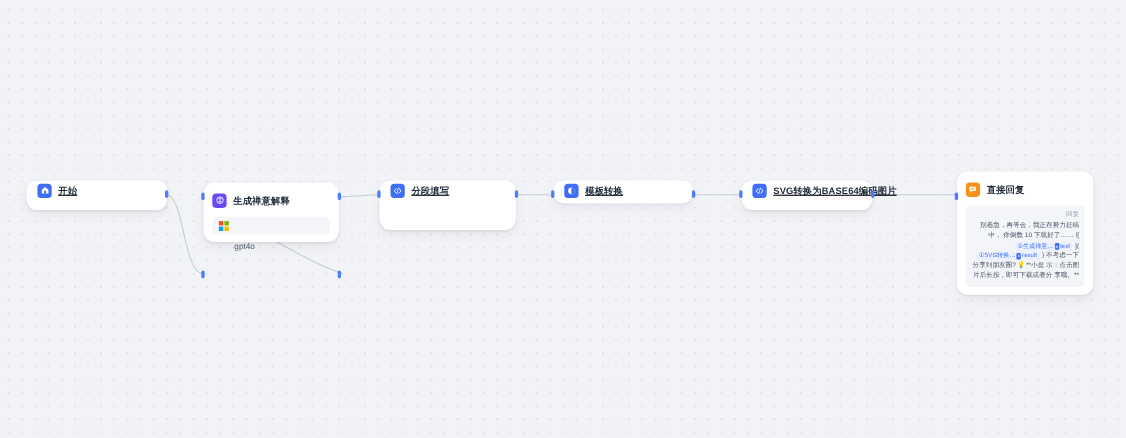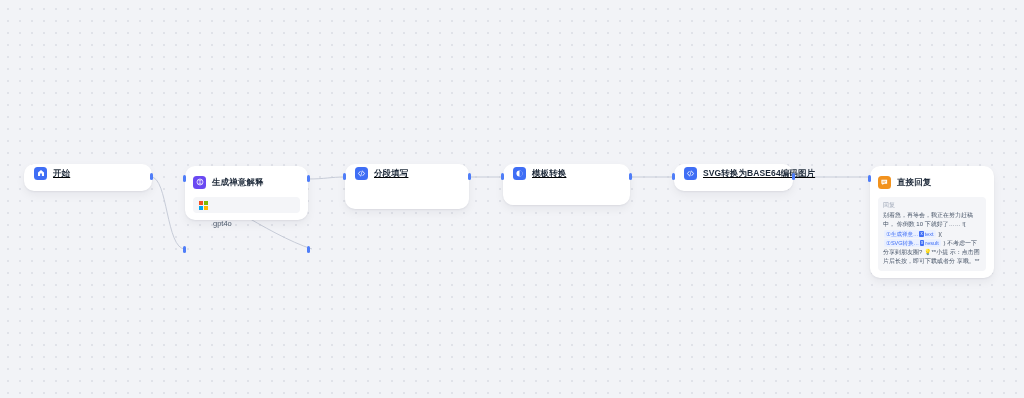--- a/index.html
+++ b/index.html
@@ -248,21 +248,21 @@
           <path d="M10.4 4.4 L13.4 8 L10.4 11.6" stroke="#ffffff" stroke-width="1.5" stroke-linecap="round" stroke-linejoin="round"></path>
           <path d="M9.2 3.4 L6.8 12.6" stroke="#ffffff" stroke-width="1.2" stroke-linecap="round"></path>
         </svg>
       </span>
       <span class="node-title">分段填写</span>
     </div>
   </div>
   <div class="port" style="left:343px; top:173px;"></div>
   <div class="port" style="left:468px; top:173px;"></div>
 
-  <div class="node compact" style="left:503px; top:164px; width:127px; height:41px;">
+  <div class="node compact" style="left:503px; top:164px; width:127px; height:21px;">
     <div class="node-header">
       <span class="node-icon icon-tmpl">
         <svg width="9" height="9" viewBox="0 0 16 16" fill="none">
           <circle cx="8" cy="8" r="5.4" fill="#ffffff"></circle>
           <path d="M8 2.6 A5.4 5.4 0 0 1 8 13.4 Z" fill="#3f6ef5"></path>
         </svg>
       </span>
       <span class="node-title">模板转换</span>
     </div>
   </div>
@@ -277,21 +277,21 @@
           <path d="M10.4 4.4 L13.4 8 L10.4 11.6" stroke="#ffffff" stroke-width="1.5" stroke-linecap="round" stroke-linejoin="round"></path>
           <path d="M9.2 3.4 L6.8 12.6" stroke="#ffffff" stroke-width="1.2" stroke-linecap="round"></path>
         </svg>
       </span>
       <span class="node-title">SVG转换为BASE64编码图片</span>
     </div>
   </div>
   <div class="port" style="left:672px; top:173px;"></div>
   <div class="port" style="left:792px; top:173px;"></div>
 
-  <div class="node" style="left:870px; top:166px; width:124px;">
+  <div class="node" style="left:870px; top:156px; width:124px;text-align:right;">
     <div class="node-header">
       <span class="node-icon icon-answer">
         <svg width="8.5" height="8.5" viewBox="0 0 16 16" fill="none">
           <path d="M2.6 3.4 H13.4 V10.6 H7.4 L4.4 13.2 V10.6 H2.6 Z" fill="#ffffff"></path>
           <path d="M5.2 6.1 H10.8 M5.2 8.2 H9" stroke="#f2921d" stroke-width="1.1" stroke-linecap="round"></path>
         </svg>
       </span>
       <span class="node-title">直接回复</span>
     </div>
     <div class="answer-body">

